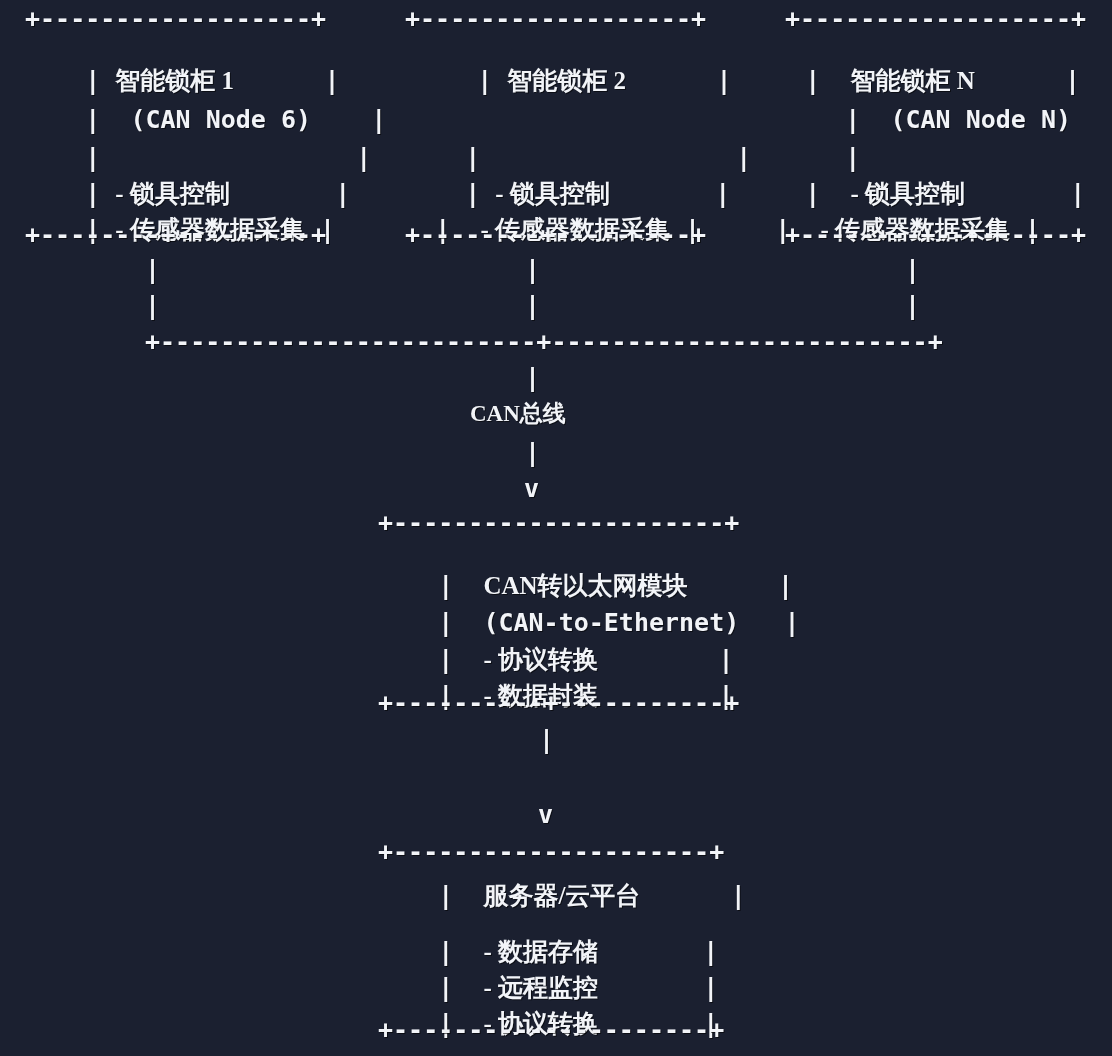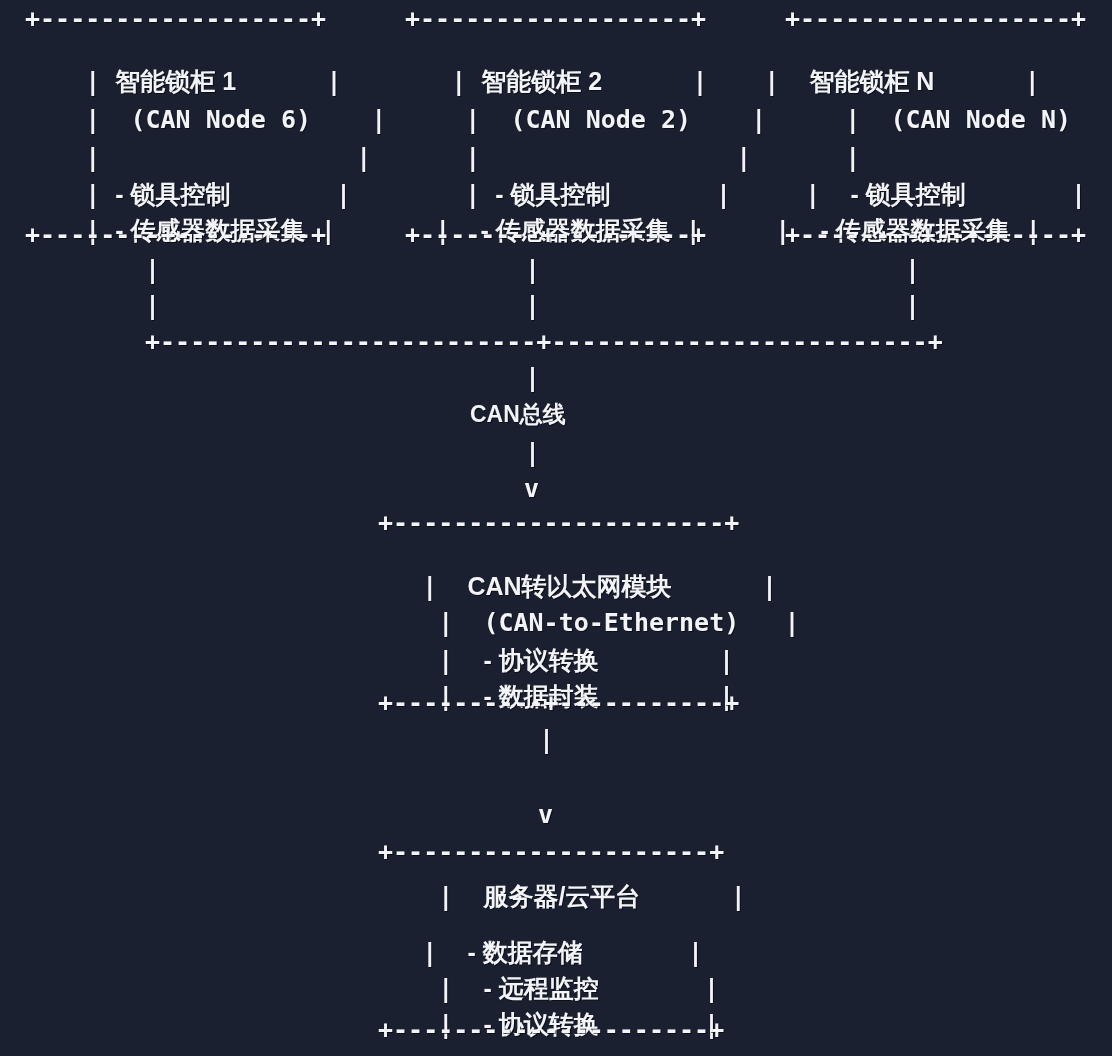--- a/index.html
+++ b/index.html
@@ -36,21 +36,21 @@
     position: absolute;
     white-space: pre;
     color: #f2f4f8;
     font-family: "DejaVu Sans Mono", "Liberation Mono", monospace;
     font-size: 25px;
     line-height: 30px;
     font-weight: 700;
     text-shadow: 1px 1px 0 rgba(0,0,0,0.55);
   }
   .cjk {
-    font-family: Liberation Sans, sans-serif;
+    font-family: Liberation Serif, serif;
     font-weight: 700;
   }
 </style>
 </head>
 <body>
 
 <div id="diagram">
 
   <div class="rule" style="left:25px; top:4px;">+------------------+</div>
 
@@ -71,45 +71,42 @@
   </div>
 
   <div class="row" style="left:25px; top:185px;">
     <span>|</span><span> </span><span class="cjk">- 传感器数据采集</span><span> </span><span>|</span>
   </div>
 
   <div class="rule" style="left:25px; top:220px;">+--------+---------+</div>
 
   <div class="rule" style="left:405px; top:4px;">+------------------+</div>
 
-  <div class="row" style="left:391px; top:36px;">
+  <div class="row" style="left:417px; top:36px;">
     <span>|</span><span> </span><span class="cjk">智能锁柜 2</span><span>      </span><span>|</span>
   </div>
 
-  <div class="row" style="left:405px; top:75px;">
-    <span>|</span><span>  </span><span>(CAN Node 2)</span><span>    </span><span>|</span>
-  </div>
 
   <div class="row" style="left:405px; top:113px;">
     <span>|</span><span>                 </span><span>|</span>
   </div>
 
   <div class="row" style="left:405px; top:149px;">
     <span>|</span><span> </span><span class="cjk">- 锁具控制</span><span>       </span><span>|</span>
   </div>
 
   <div class="row" style="left:375px; top:185px;">
     <span>|</span><span>  </span><span class="cjk">- 传感器数据采集</span><span> </span><span>|</span>
   </div>
 
   <div class="rule" style="left:405px; top:220px;">+--------+---------+</div>
 
   <div class="rule" style="left:785px; top:4px;">+------------------+</div>
 
-  <div class="row" style="left:704px; top:36px;">
+  <div class="row" style="left:745px; top:36px;">
     <span>|</span><span>  </span><span class="cjk">智能锁柜 N</span><span>      </span><span>|</span>
   </div>
 
   <div class="row" style="left:785px; top:75px;">
     <span>|</span><span>  </span><span>(CAN Node N)</span><span>    </span>
   </div>
 
   <div class="row" style="left:785px; top:113px;">
     <span>|</span><span>                 </span>
   </div>
@@ -138,21 +135,21 @@
   <div class="rule" style="left:525px; top:363px;">|</div>
 
   <div class="row cjk" style="left:470px; top:399px; font-size:23px;">CAN总线</div>
 
   <div class="rule" style="left:525px; top:438px;">|</div>
 
   <div class="rule" style="left:524px; top:474px;">v</div>
 
   <div class="rule" style="left:378px; top:508px;">+----------------------+</div>
 
-  <div class="row" style="left:362px; top:541px;">
+  <div class="row" style="left:378px; top:541px;">
     <span>|</span><span>  </span><span class="cjk">CAN转以太网模块</span><span>      </span><span>|</span>
   </div>
 
   <div class="row" style="left:378px; top:615px;">
     <span>|</span><span>  </span><span class="cjk">- 协议转换</span><span>        </span><span>|</span>
   </div>
 
   <div class="row" style="left:378px; top:578px;">
     <span>|</span><span>  </span><span>(CAN-to-Ethernet)</span><span>   </span><span>|</span>
   </div>
@@ -167,21 +164,21 @@
 
 
   <div class="rule" style="left:538px; top:800px;">v</div>
 
   <div class="rule" style="left:378px; top:837px;">+---------------------+</div>
 
   <div class="row" style="left:378px; top:851px;">
     <span>|</span><span>  </span><span class="cjk">服务器/云平台</span><span>      </span><span>|</span>
   </div>
 
-  <div class="row" style="left:362px; top:907px;text-align:center;">
+  <div class="row" style="left:378px; top:907px;text-align:center;">
     <span>|</span><span>  </span><span class="cjk">- 数据存储</span><span>       </span><span>|</span>
   </div>
 
   <div class="row" style="left:378px; top:943px;">
     <span>|</span><span>  </span><span class="cjk">- 远程监控</span><span>       </span><span>|</span>
   </div>
 
   <div class="row" style="left:378px; top:979px;">
     <span>|</span><span>  </span><span class="cjk">- 协议转换</span><span>       </span><span>|</span>
   </div>

